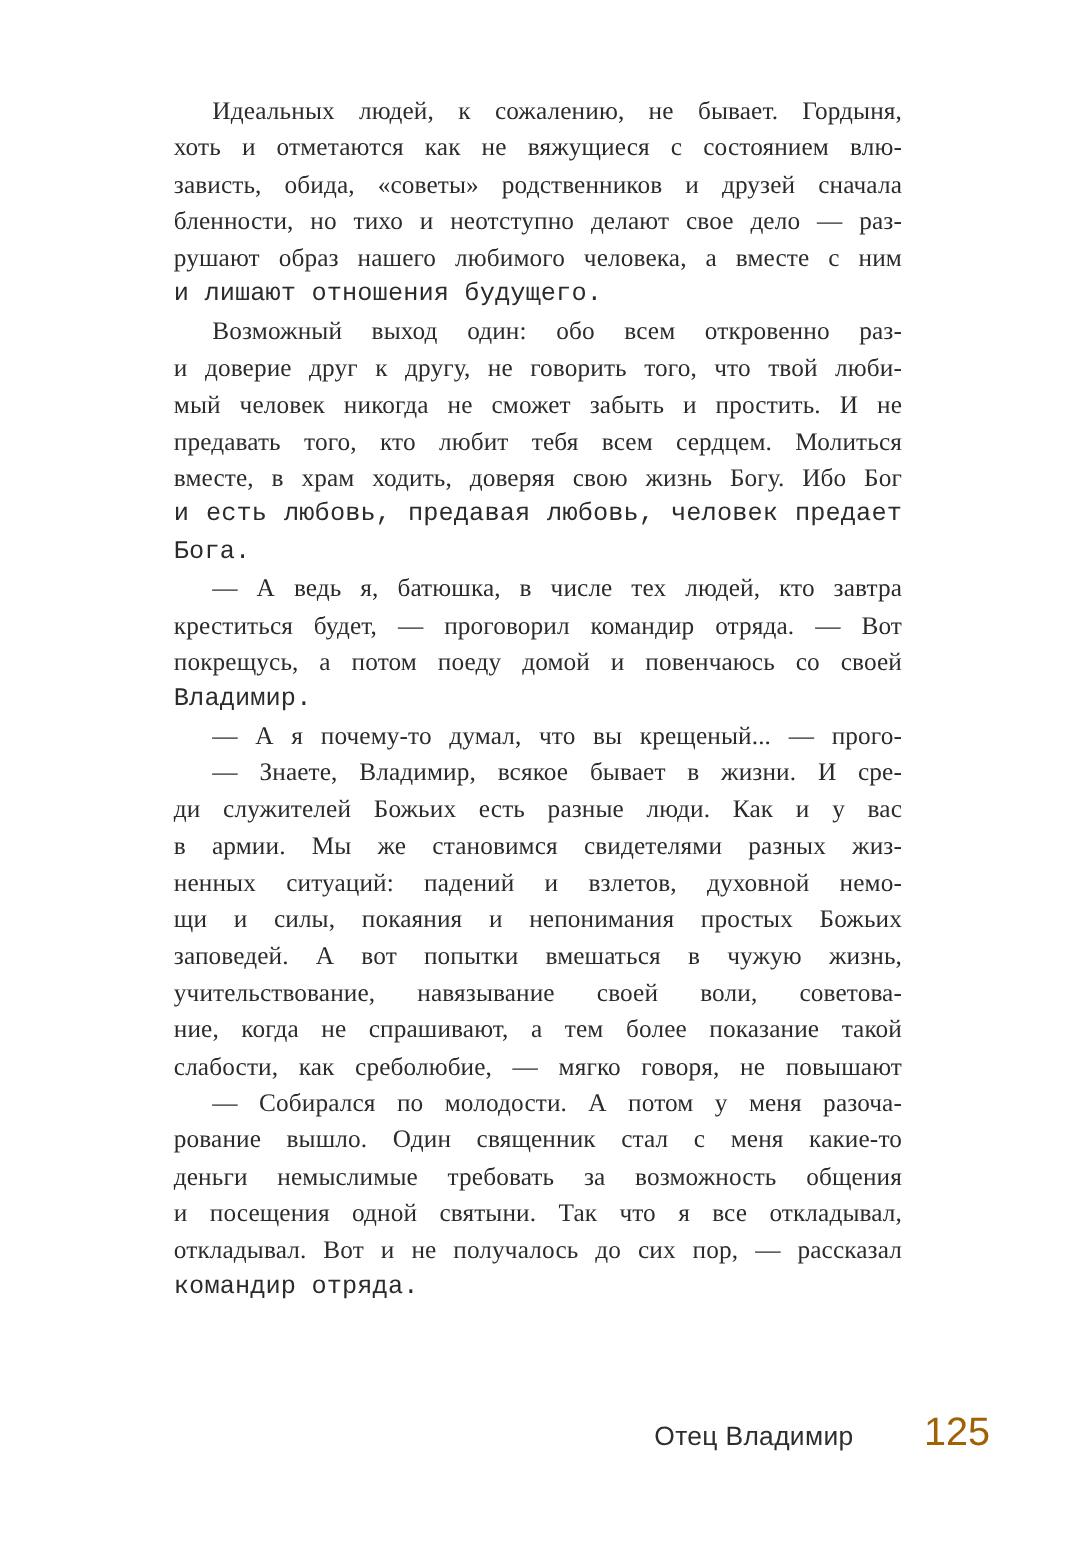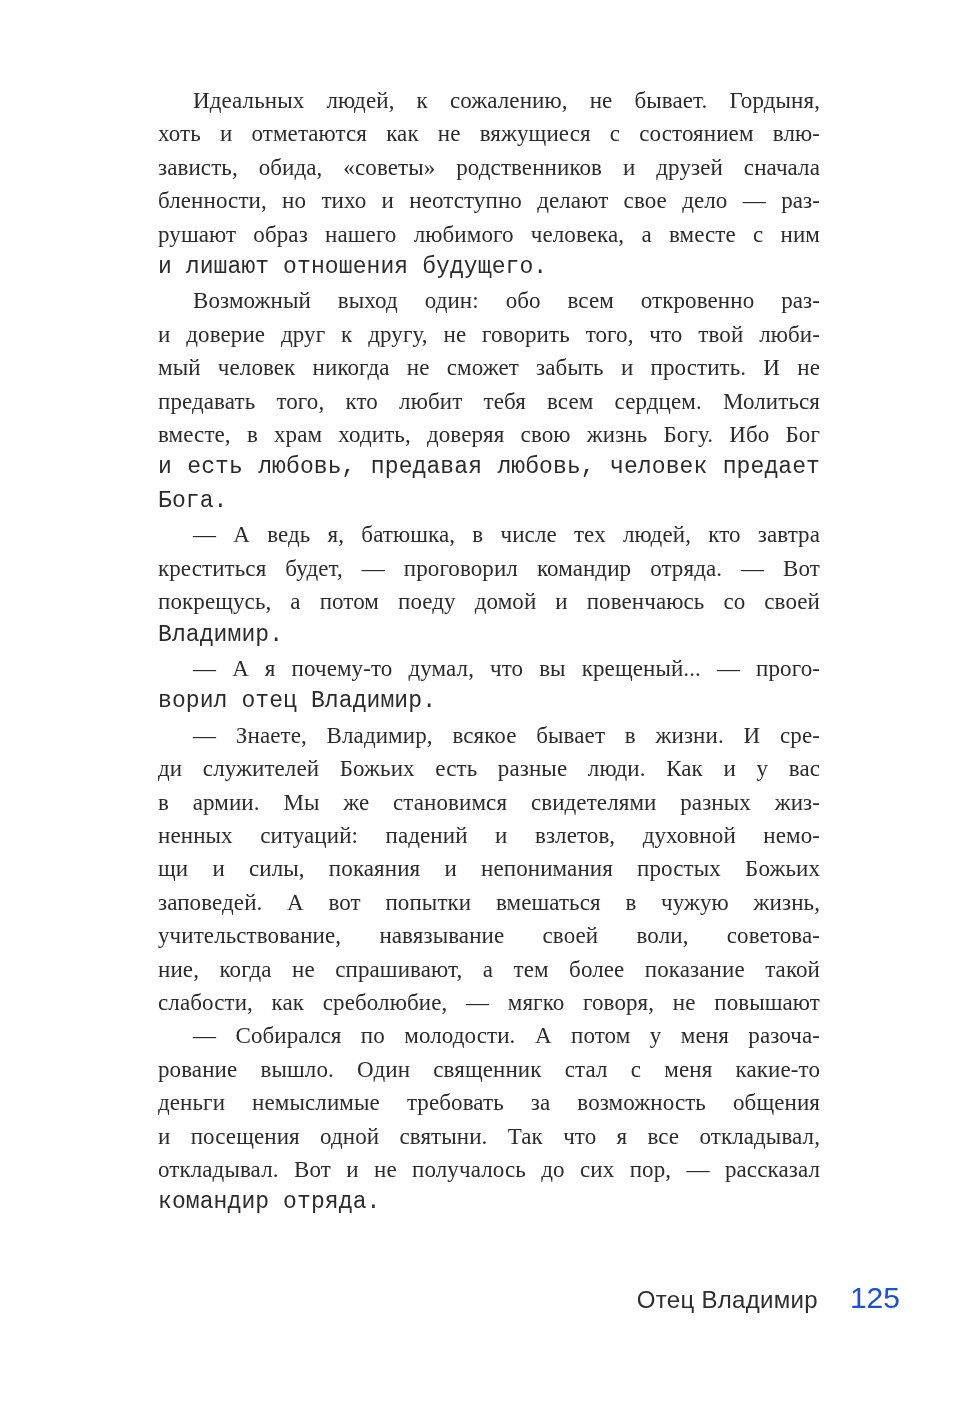--- a/index.html
+++ b/index.html
@@ -28,31 +28,31 @@
     min-height: 33.4px;
   }
   .line.first { text-indent: 35px; font-family: Liberation Serif, serif; }
   .line.end { text-align-last: left; font-family: Liberation Mono, monospace; }
   .footer {
     position: absolute;
     top: 1281px;
     right: 70px;
     display: flex;
     align-items: baseline;
-    gap: 32px;
+    gap: 64px;
     font-family: "Liberation Sans", "DejaVu Sans", sans-serif;
   }
   .running-title {
     font-size: 24px;
     color: #2e2e2e;
     letter-spacing: 0.3px;
   }
   .page-number {
-    font-size: 30px;
-    color: #1d4ed8;
+    font-size: 36px;
+    color: #a16207;
   }
 </style>
 </head>
 <body>
 
 <div class="page">
 
   <main class="text-block">
 
     <div class="para">
@@ -75,21 +75,20 @@
 
     <div class="para">
       <div class="line first">— А ведь я, батюшка, в числе тех людей, кто завтра</div>
       <div class="line">креститься будет, — проговорил командир отряда. — Вот</div>
       <div class="line">покрещусь, а потом поеду домой и повенчаюсь со своей</div>
       <div class="line end">Владимир.</div>
     </div>
 
     <div class="para">
       <div class="line first">— А я почему-то думал, что вы крещеный... — прого-</div>
-      <div class="line end">ворил отец Владимир.</div>
     </div>
 
     <div class="para">
       <div class="line first">— Знаете, Владимир, всякое бывает в жизни. И сре-</div>
       <div class="line">ди служителей Божьих есть разные люди. Как и у вас</div>
       <div class="line">в армии. Мы же становимся свидетелями разных жиз-</div>
       <div class="line">ненных ситуаций: падений и взлетов, духовной немо-</div>
       <div class="line">щи и силы, покаяния и непонимания простых Божьих</div>
       <div class="line">заповедей. А вот попытки вмешаться в чужую жизнь,</div>
       <div class="line">учительствование, навязывание своей воли, советова-</div>

